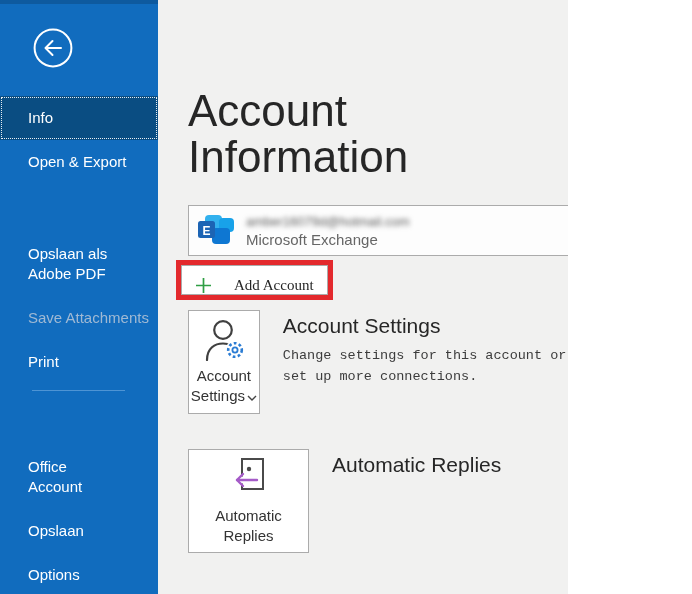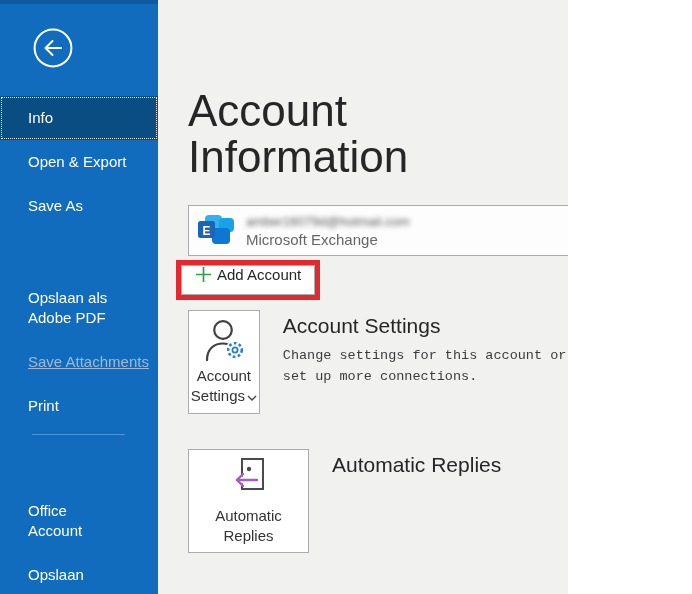--- a/index.html
+++ b/index.html
@@ -24,21 +24,21 @@
   }
   .side-nav{ position:absolute; top:96px; left:0; right:0; }
   .side-item{
     padding:12px 8px 12px 28px; font-size:15px; line-height:20px;
     color:#FFFFFF; cursor:pointer;
   }
   .side-item.selected{
     background:#0A4D82;
     outline:1px dotted rgba(255,255,255,0.9); outline-offset:-2px;
   }
-  .side-item.disabled{ color:#9FB9D4; cursor:default;text-decoration:underline; }
+  .side-item.disabled{ color:#9FB9D4; cursor:default; }
   .side-item .narrow{ display:block; max-width:80px;margin-top:48px; }
   .side-divider{
     height:1px; background:#4E94D4; margin:6px 33px 6px 32px;
   }
   
   .main{ position:absolute; left:158px; top:0; right:0; bottom:0; padding-left:30px; }
   .page-title{
     margin-top:88px; font-size:44px; font-weight:300; color:#262626;
     line-height:46px;
   }
@@ -57,23 +57,23 @@
   .dd-caret{
     width:0; height:0; flex:0 0 auto;
     border-left:5px solid transparent; border-right:5px solid transparent;
     border-top:5px solid #3B3B3B;
   }
   .red-box{
     display:inline-block; margin:4px 0 0 -12px;
     border:5px solid #E3292D; background:transparent;
   }
   .add-btn{
-    display:flex; align-items:flex-start; gap:5px; height:30px; padding:0 13px;
+    display:flex; align-items:flex-end; gap:22px; height:30px; padding:0 13px;
     background:#FFFFFF; border:1px solid #ABABAB; font-size:15px; color:#262626;
-    cursor:pointer; font-family:Liberation Sans, sans-serif;
+    cursor:pointer; font-family:Liberation Serif, serif;
   }
   .row{ display:flex; gap:23px; }
   .row-1{ margin-top:10px; }
   .row-2{ margin-top:35px; }
   .tile{
     width:121px; height:104px; background:#FFFFFF; border:1px solid #ABABAB;
     display:flex; flex-direction:column; align-items:center; justify-content:center;
     gap:5px; cursor:pointer; font-family:inherit;
   }
   .tile-label{
@@ -97,23 +97,20 @@
         <path d="M28 20 H13 M19.5 13 L12.5 20 L19.5 27" fill="none" stroke="#FFFFFF" stroke-width="2" stroke-linecap="round" stroke-linejoin="round"></path>
       </svg>
     </button>
 
     <nav class="side-nav">
       <div class="side-item selected">
         <span>Info</span>
       </div>
       <div class="side-item">
         <span>Open &amp; Export</span>
-      </div>
-      <div class="side-item">
-        <span>Save As</span>
       </div>
       <div class="side-item">
         <span class="narrow">Opslaan als Adobe PDF</span>
       </div>
       <div class="side-item disabled">
         <span>Save Attachments</span>
       </div>
       <div class="side-item">
         <span>Print</span>
       </div>

